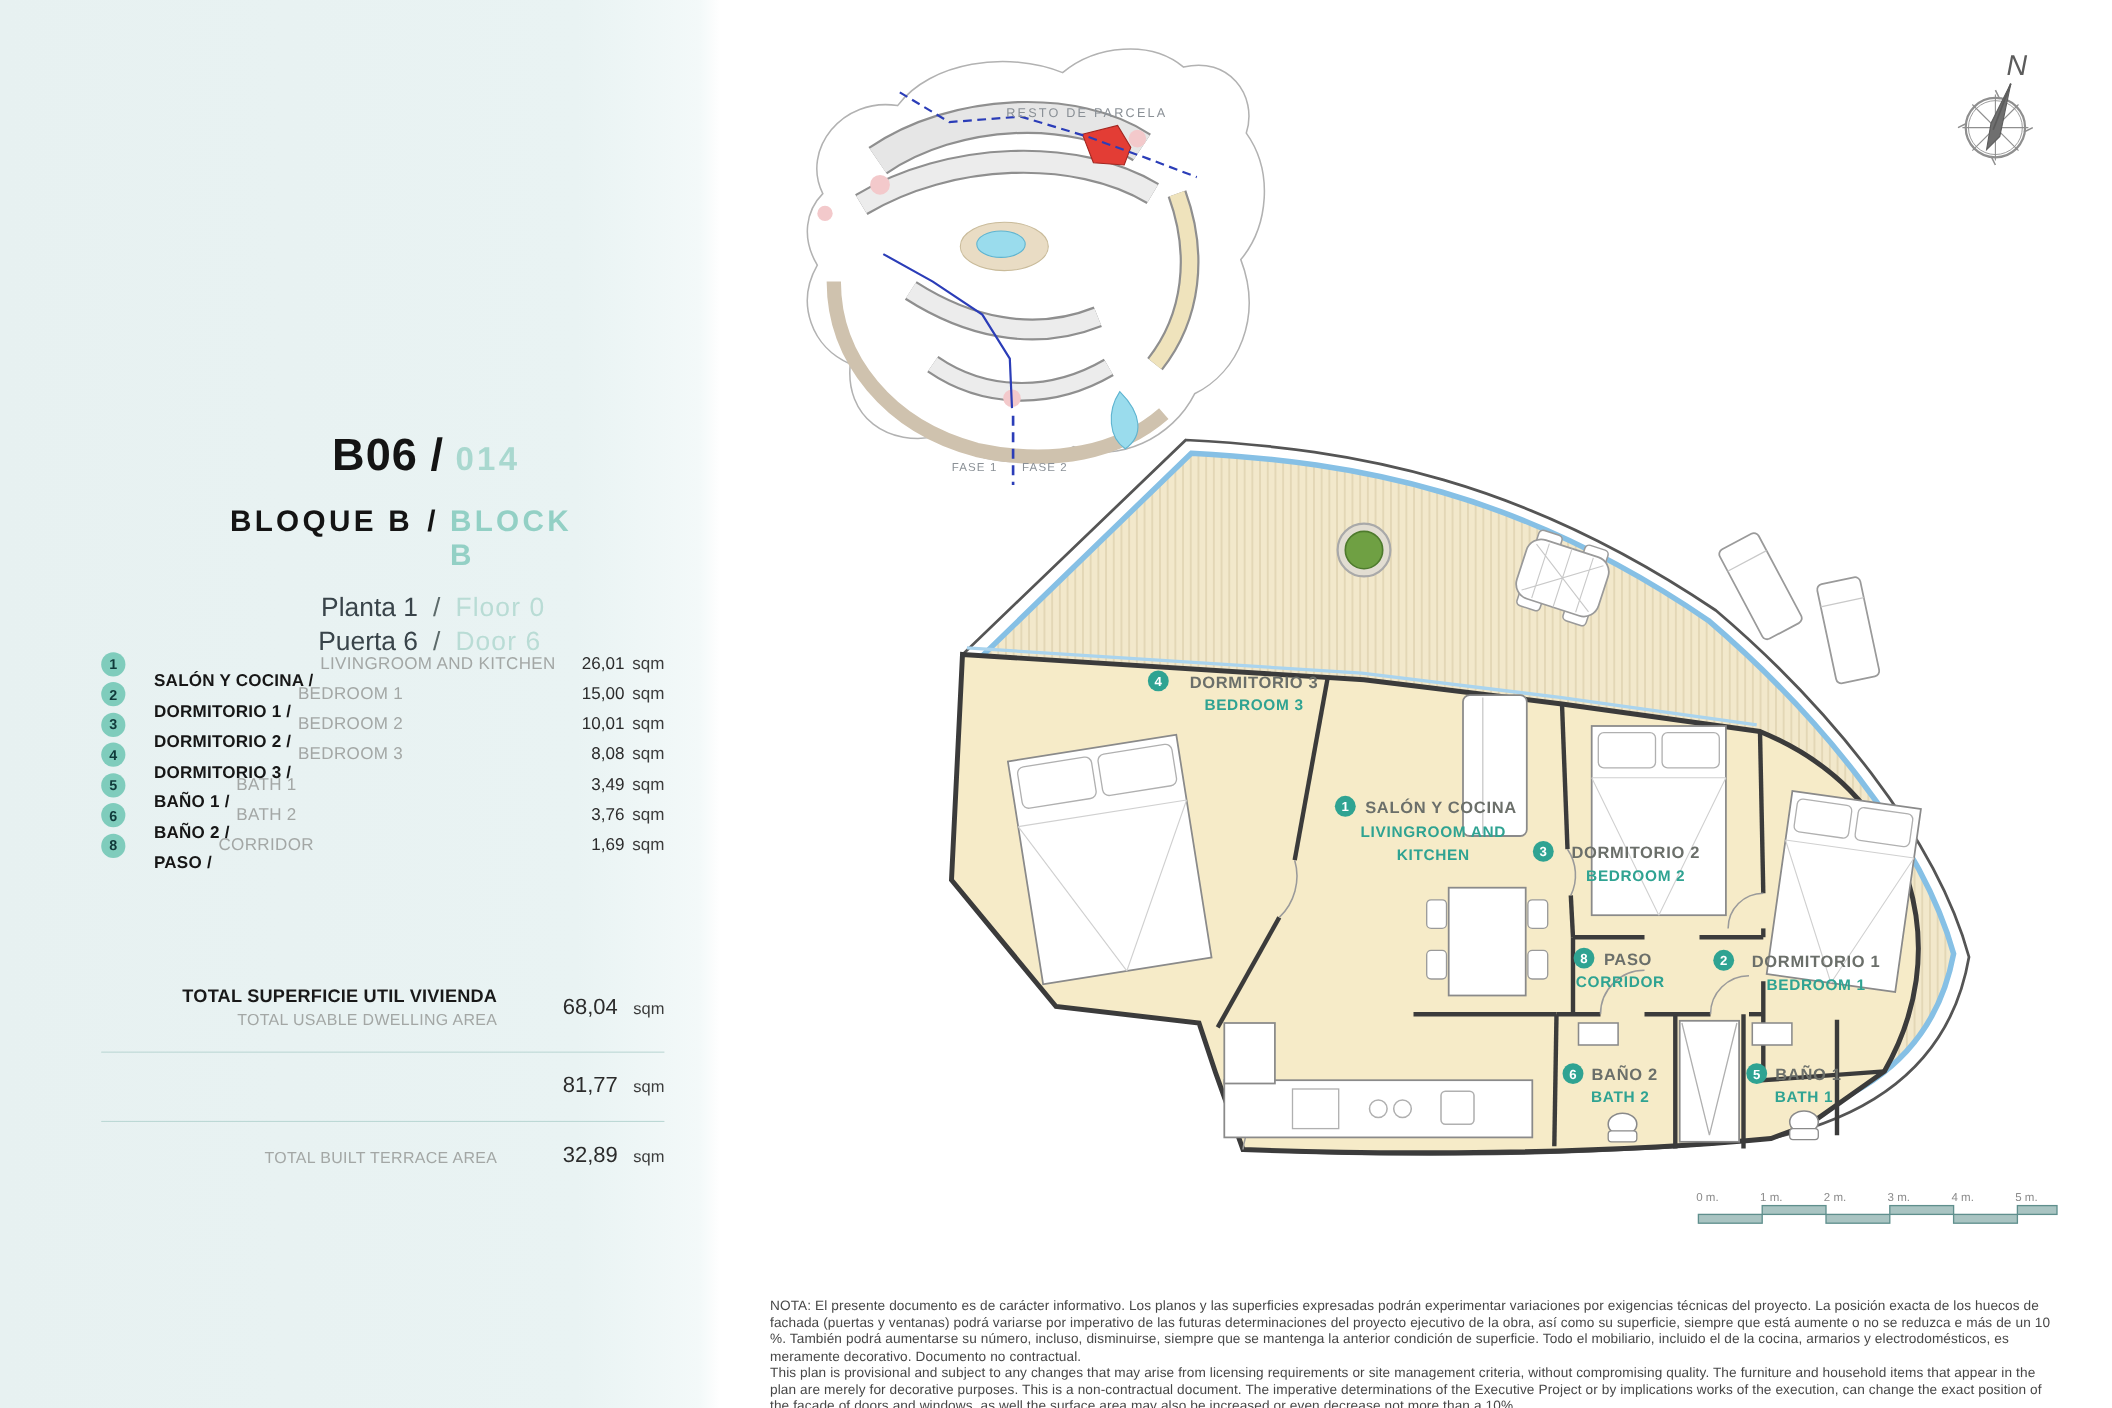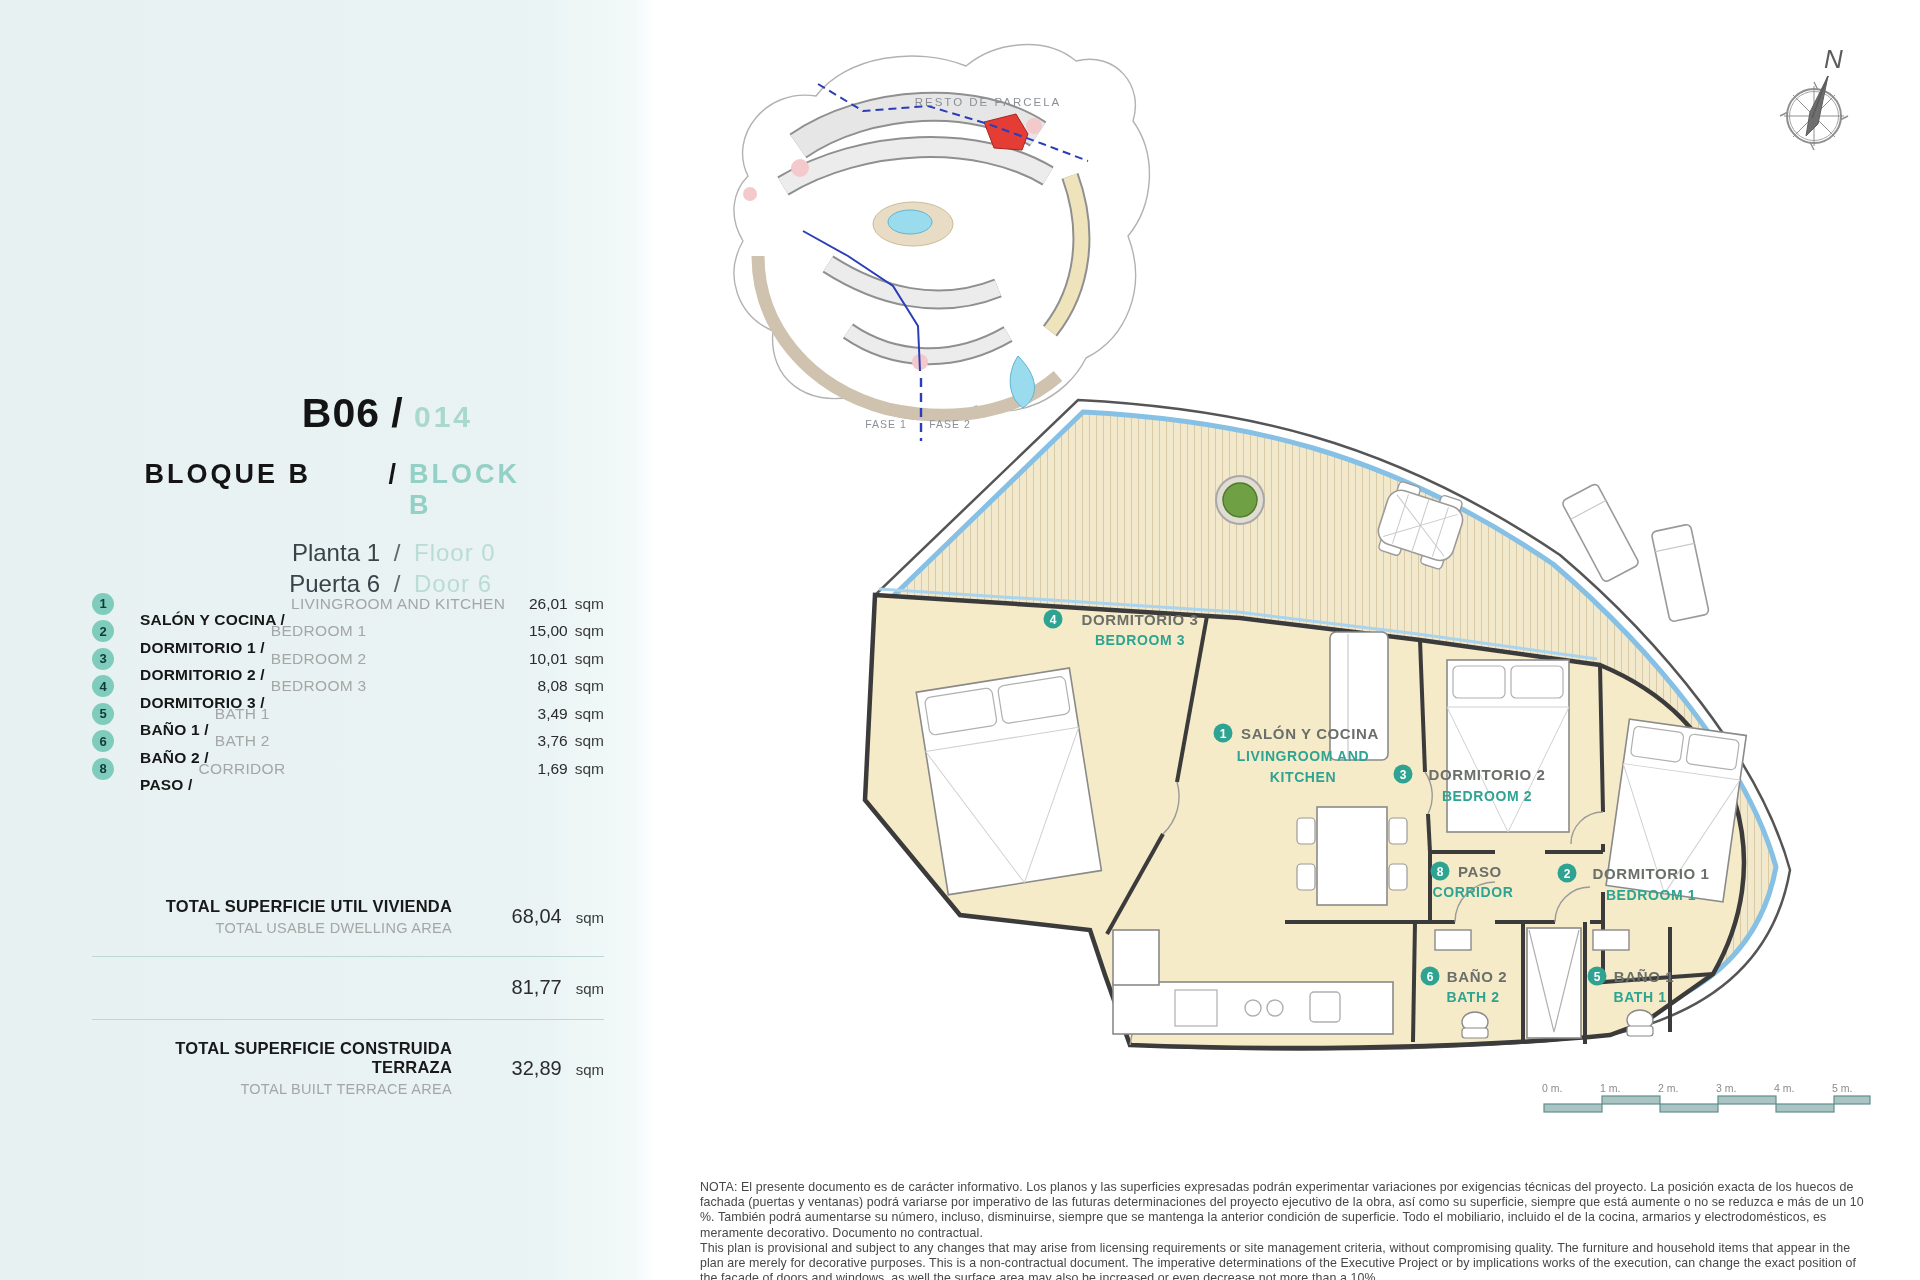--- a/index.html
+++ b/index.html
@@ -16,21 +16,21 @@
   .hdr{position:absolute;left:80px;top:390px;width:440px;}
   .hdr-row{display:flex;align-items:baseline;}
   .hdr .es{width:300px;text-align:right;}
   .hdr .sep{width:34px;text-align:center;}
   .hdr .en{flex:1;text-align:left;}
   .row-code{margin-bottom:22px;}
   .row-code .es{font-size:41px;font-weight:bold;color:#141414;letter-spacing:1px;}
   .row-code .sep{font-size:41px;font-weight:bold;color:#141414;}
   .row-code .en{font-size:30px;font-weight:bold;color:#a9d8cf;letter-spacing:3px;}
   .row-block{margin-bottom:18px;}
-  .row-block .es{font-size:27px;font-weight:bold;color:#141414;letter-spacing:3px;text-align:center;}
+  .row-block .es{font-size:27px;font-weight:bold;color:#141414;letter-spacing:3px;}
   .row-block .sep{font-size:27px;font-weight:bold;color:#141414;}
   .row-block .en{font-size:27px;font-weight:bold;color:#93d0c5;letter-spacing:3px;}
   .row-small{height:31px;}
   .row-small .es{font-size:24px;color:#39444a;}
   .row-small .sep{font-size:24px;color:#5c6a6a;}
   .row-small .en{font-size:24px;color:#b9dcd5;letter-spacing:1px;}
 
   .room-list{position:absolute;left:92px;top:590px;width:512px;}
   .room-row{display:flex;align-items:center;height:27.5px;}
   .room-num{
@@ -159,21 +159,20 @@
     <hr class="hr">
     <div class="total-row">
       <div class="total-val">
           <span class="total-num">81,77</span>
           <span class="total-u">sqm</span>
         </div>
     </div>
     <hr class="hr">
     <div class="total-row">
       <div class="total-labels">
-        <div class="total-es">TOTAL SUPERFICIE CONSTRUIDA TERRAZA</div>
         <div class="total-en">TOTAL BUILT TERRACE AREA</div>
       </div>
       <div class="total-val">
           <span class="total-num">32,89</span>
           <span class="total-u">sqm</span>
         </div>
     </div>
   </div>
 </aside>
 

